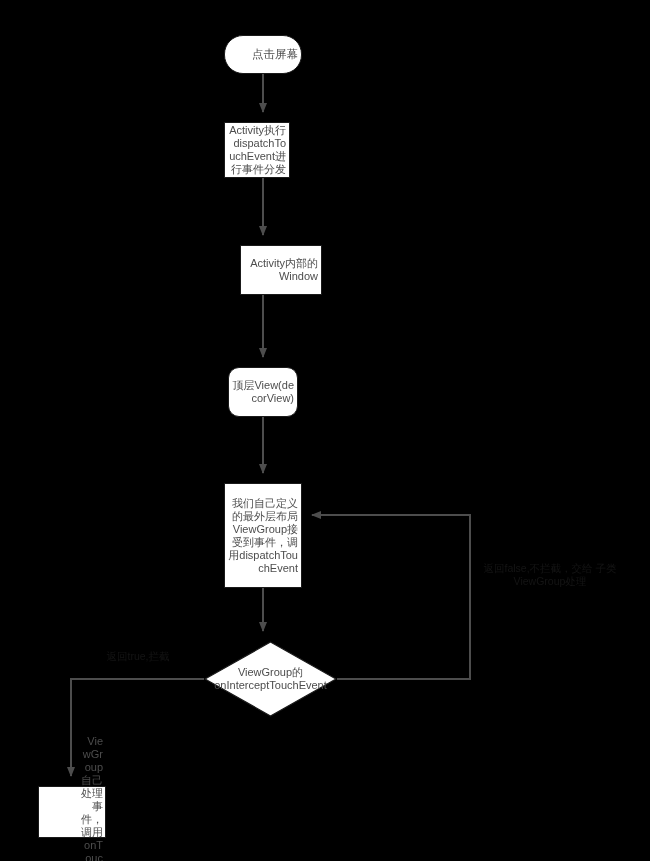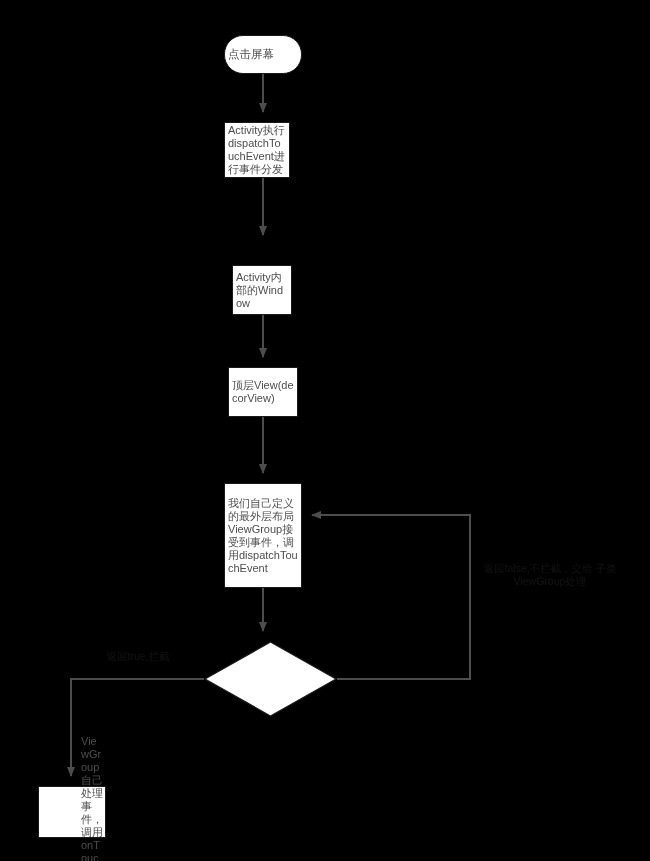--- a/index.html
+++ b/index.html
@@ -24,21 +24,21 @@
   }
 
   .node {
     position: absolute;
     background: #ffffff;
     border: 1px solid #1a1a1a;
     box-sizing: border-box;
     color: #4d4d4d;
     font-size: 11px;
     line-height: 13px;
-    text-align: left;
+    text-align: right;
     display: flex;
     align-items: center;
     justify-content: center;
     z-index: 3;
   }
   .node .txt {
     display: block;
     width: 100%;
     padding: 0 3px;
     box-sizing: border-box;
@@ -56,32 +56,32 @@
   }
 
   #node-activity-dispatch {
     left: 224px;
     top: 122px;
     width: 66px;
     height: 56px;
   }
 
   #node-window {
-    left: 232px;
+    left: 240px;
     top: 245px;
-    width: 60px;
+    width: 82px;
     height: 50px;
-    margin-top: 20px;
   }
 
   #node-decor {
     left: 228px;
     top: 367px;
     width: 70px;
     height: 50px;
+    border-radius: 11px;
   }
 
   #node-viewgroup-dispatch {
     left: 224px;
     top: 483px;
     width: 78px;
     height: 105px;
   }
 
   #node-viewgroup-handle {
@@ -201,20 +201,21 @@
 </div>
 
 <div class="node" id="node-viewgroup-dispatch">
   <span class="txt">我们自己定义的最外层布局ViewGroup接受到事件，调用dispatchTouchEvent</span>
 </div>
 
 <div id="node-decision">
   <svg class="diamond-shape" viewBox="0 0 133 76" xmlns="http://www.w3.org/2000/svg">
     <polygon points="66.5,1 132,38 66.5,75 1,38" fill="#ffffff" stroke="#1a1a1a" stroke-width="1.2"></polygon>
   </svg>
+  <span class="diamond-label">ViewGroup的onInterceptTouchEvent</span>
 </div>
 
 <div class="node" id="node-viewgroup-handle">
   <span class="txt">ViewGroup自己处理事件，调用onTouchEvent</span>
 </div>
 
 <div class="edge-label" id="label-intercept-true">返回true,拦截</div>
 
 <div class="edge-label" id="label-intercept-false">返回false,不拦截，交给 子类ViewGroup处理</div>
 

